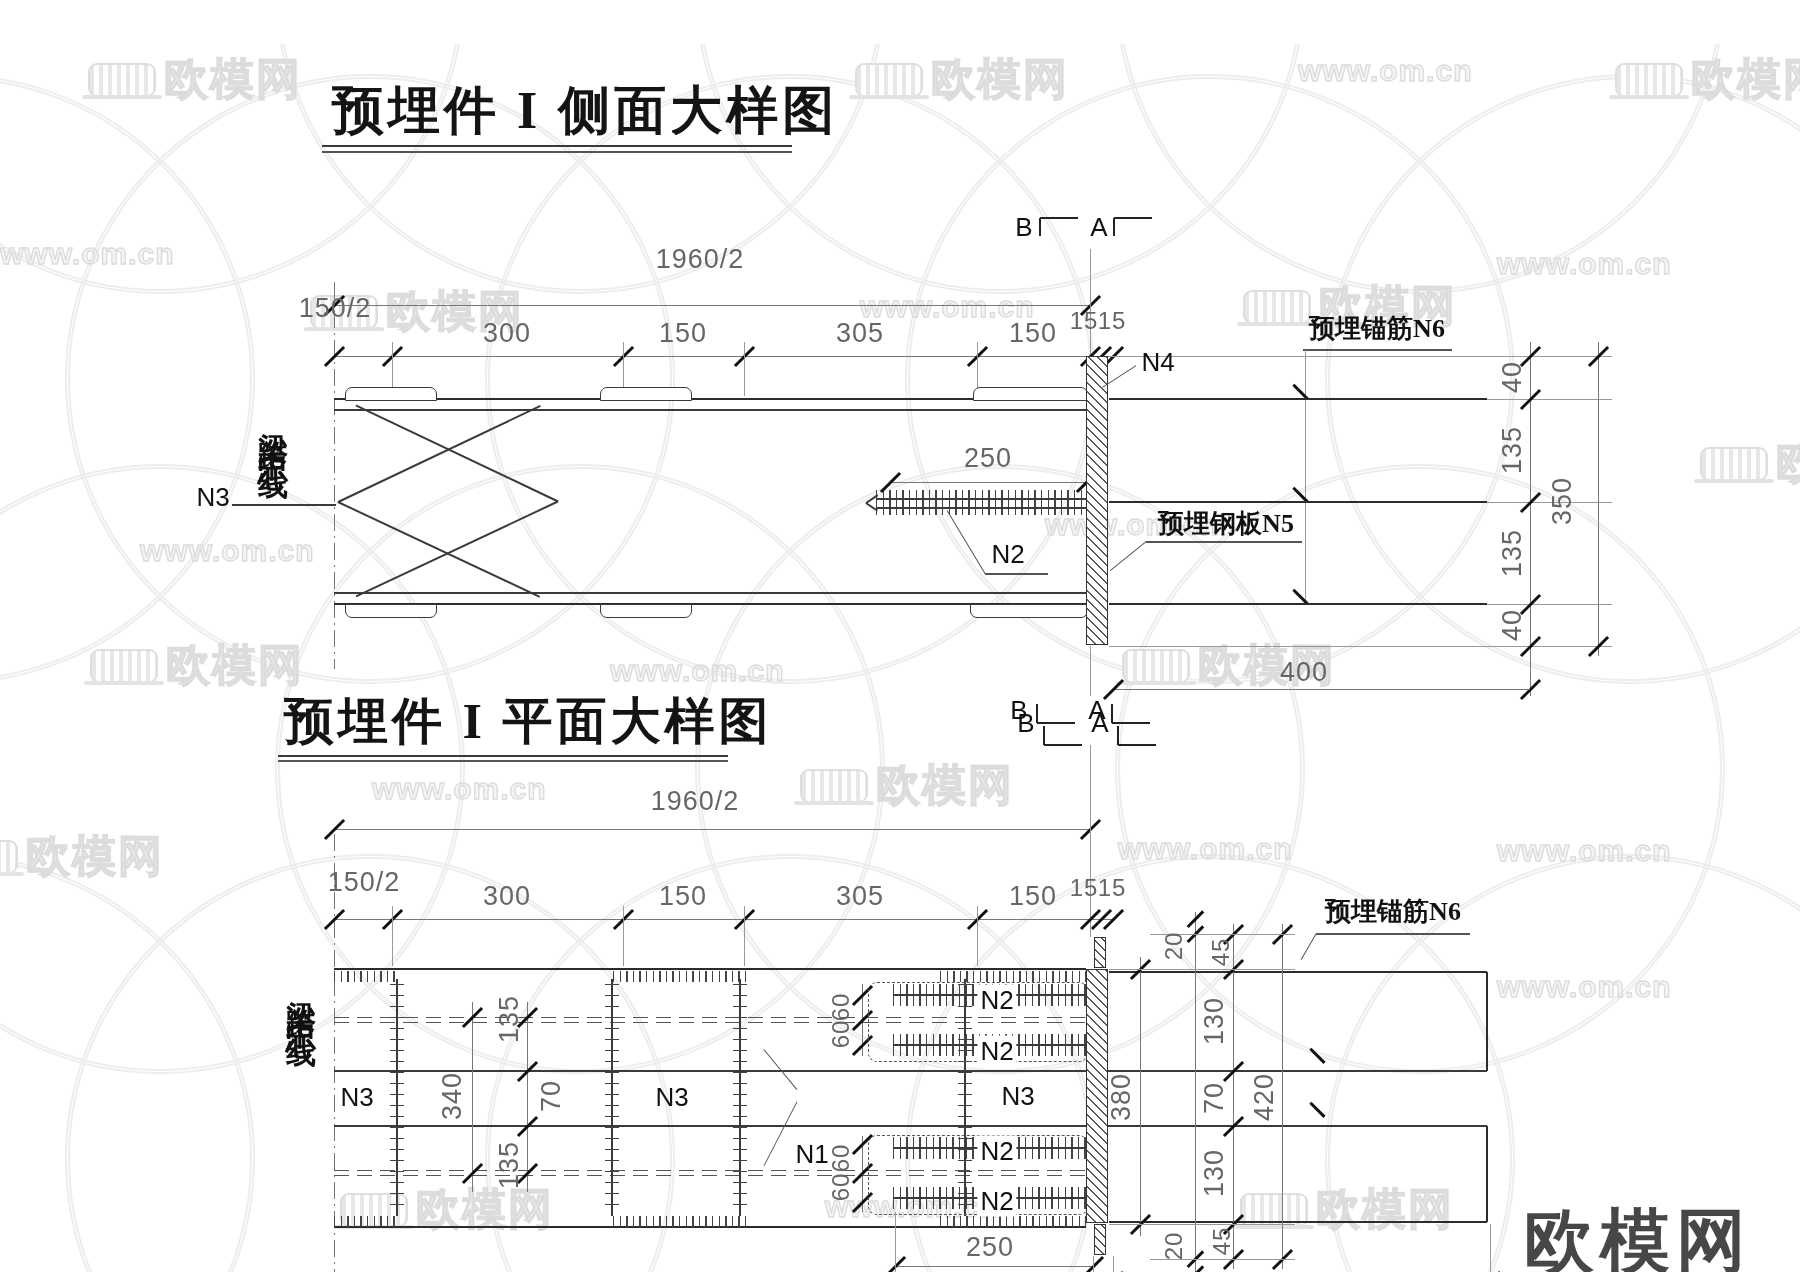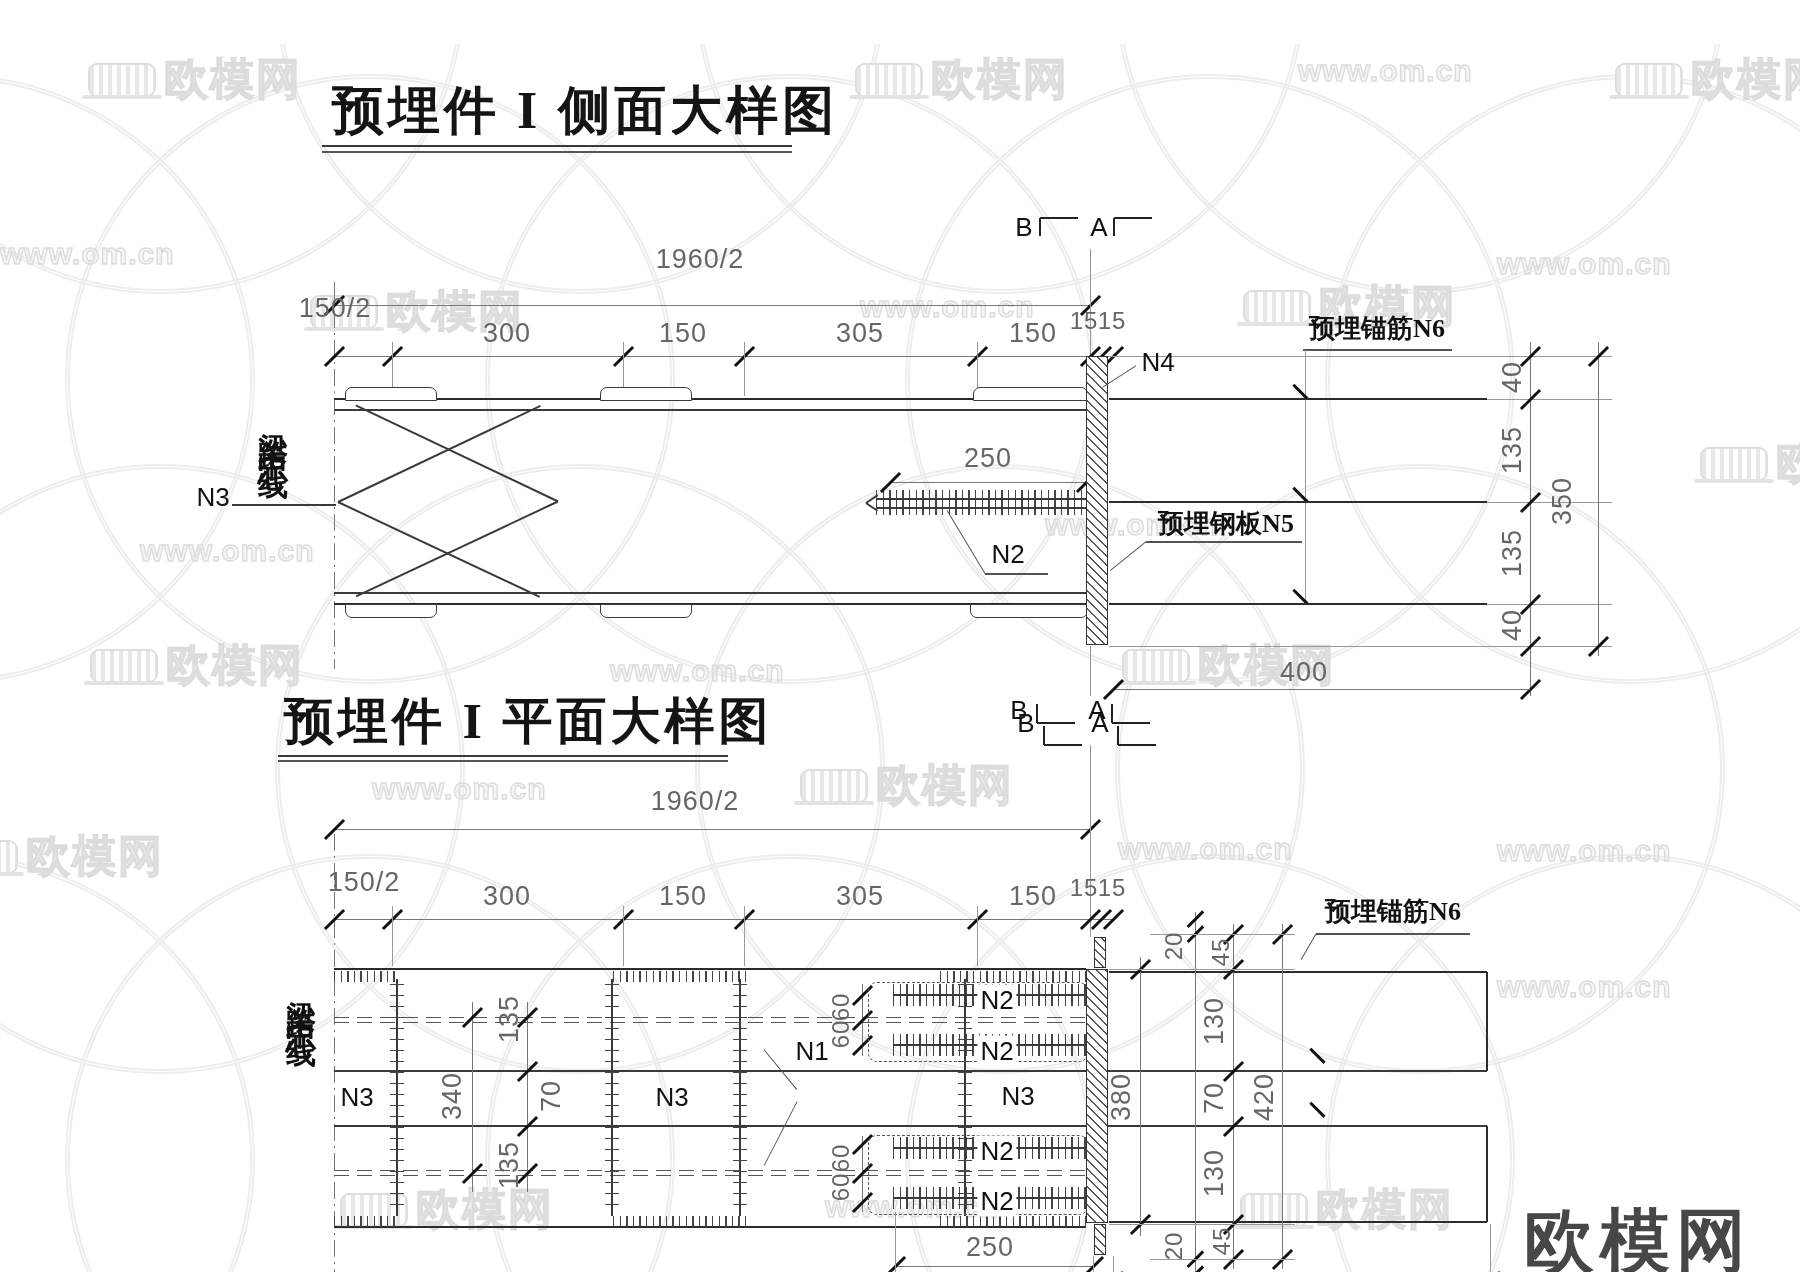--- a/index.html
+++ b/index.html
@@ -402,21 +402,21 @@
       <span class="dim" style="left: 1222px; top: 1197px; transform: translate(-50%, -50%) rotate(-90deg); font-size: 24px;">45</span>
       <span class="dim" style="left: 1174px; top: 1202px; transform: translate(-50%, -50%) rotate(-90deg); font-size: 24px;">20</span>
       <span class="dim" style="left: 1264px; top: 1053px; transform: translate(-50%, -50%) rotate(-90deg);">420</span>
       <span class="dim" style="left: 990px; top: 1203px; transform: translate(-50%, -50%);">250</span>
       <span class="dim" style="left: 1301px; top: 1256px; transform: translate(-50%, -50%);">400</span>
       <span class="ann" style="left: 1026px; top: 679px; transform: translate(-50%, -50%);">B</span>
       <span class="ann" style="left: 1100px; top: 679px; transform: translate(-50%, -50%);">A</span>
       <span class="ann" style="left: 357px; top: 1053px; transform: translate(-50%, -50%);">N3</span>
       <span class="ann" style="left: 672px; top: 1053px; transform: translate(-50%, -50%);">N3</span>
       <span class="ann" style="left: 1018px; top: 1052px; transform: translate(-50%, -50%);">N3</span>
-      <span class="ann" style="left: 812px; top: 1007px; transform: translate(-50%, -50%);">N1</span>
+      <span class="ann" style="left: 812px; top: 1110px; transform: translate(-50%, -50%);">N1</span>
       <span class="ann" style="left: 997px; top: 956px; transform: translate(-50%, -50%); background: rgb(255, 255, 255); padding: 0px 3px;">N2</span>
       <span class="ann" style="left: 997px; top: 1007px; transform: translate(-50%, -50%); background: rgb(255, 255, 255); padding: 0px 3px;">N2</span>
       <span class="ann" style="left: 997px; top: 1107px; transform: translate(-50%, -50%); background: rgb(255, 255, 255); padding: 0px 3px;">N2</span>
       <span class="ann" style="left: 997px; top: 1157px; transform: translate(-50%, -50%); background: rgb(255, 255, 255); padding: 0px 3px;">N2</span>
       <span class="ann cjk" style="left: 1393px; top: 867px; transform: translate(-50%, -50%);">预埋锚筋N6</span>
       <div class="vtext" style="left: 252px; top: 364px; height: 215px;">梁跨中心线</div>
       <div class="vtext" style="left: 280px; top: 932px; height: 215px;">梁跨中心线</div>
     </div>
 
   <div class="title" style="left:284px;top:644px;font-size:50px;">预埋件 I 平面大样图</div>

